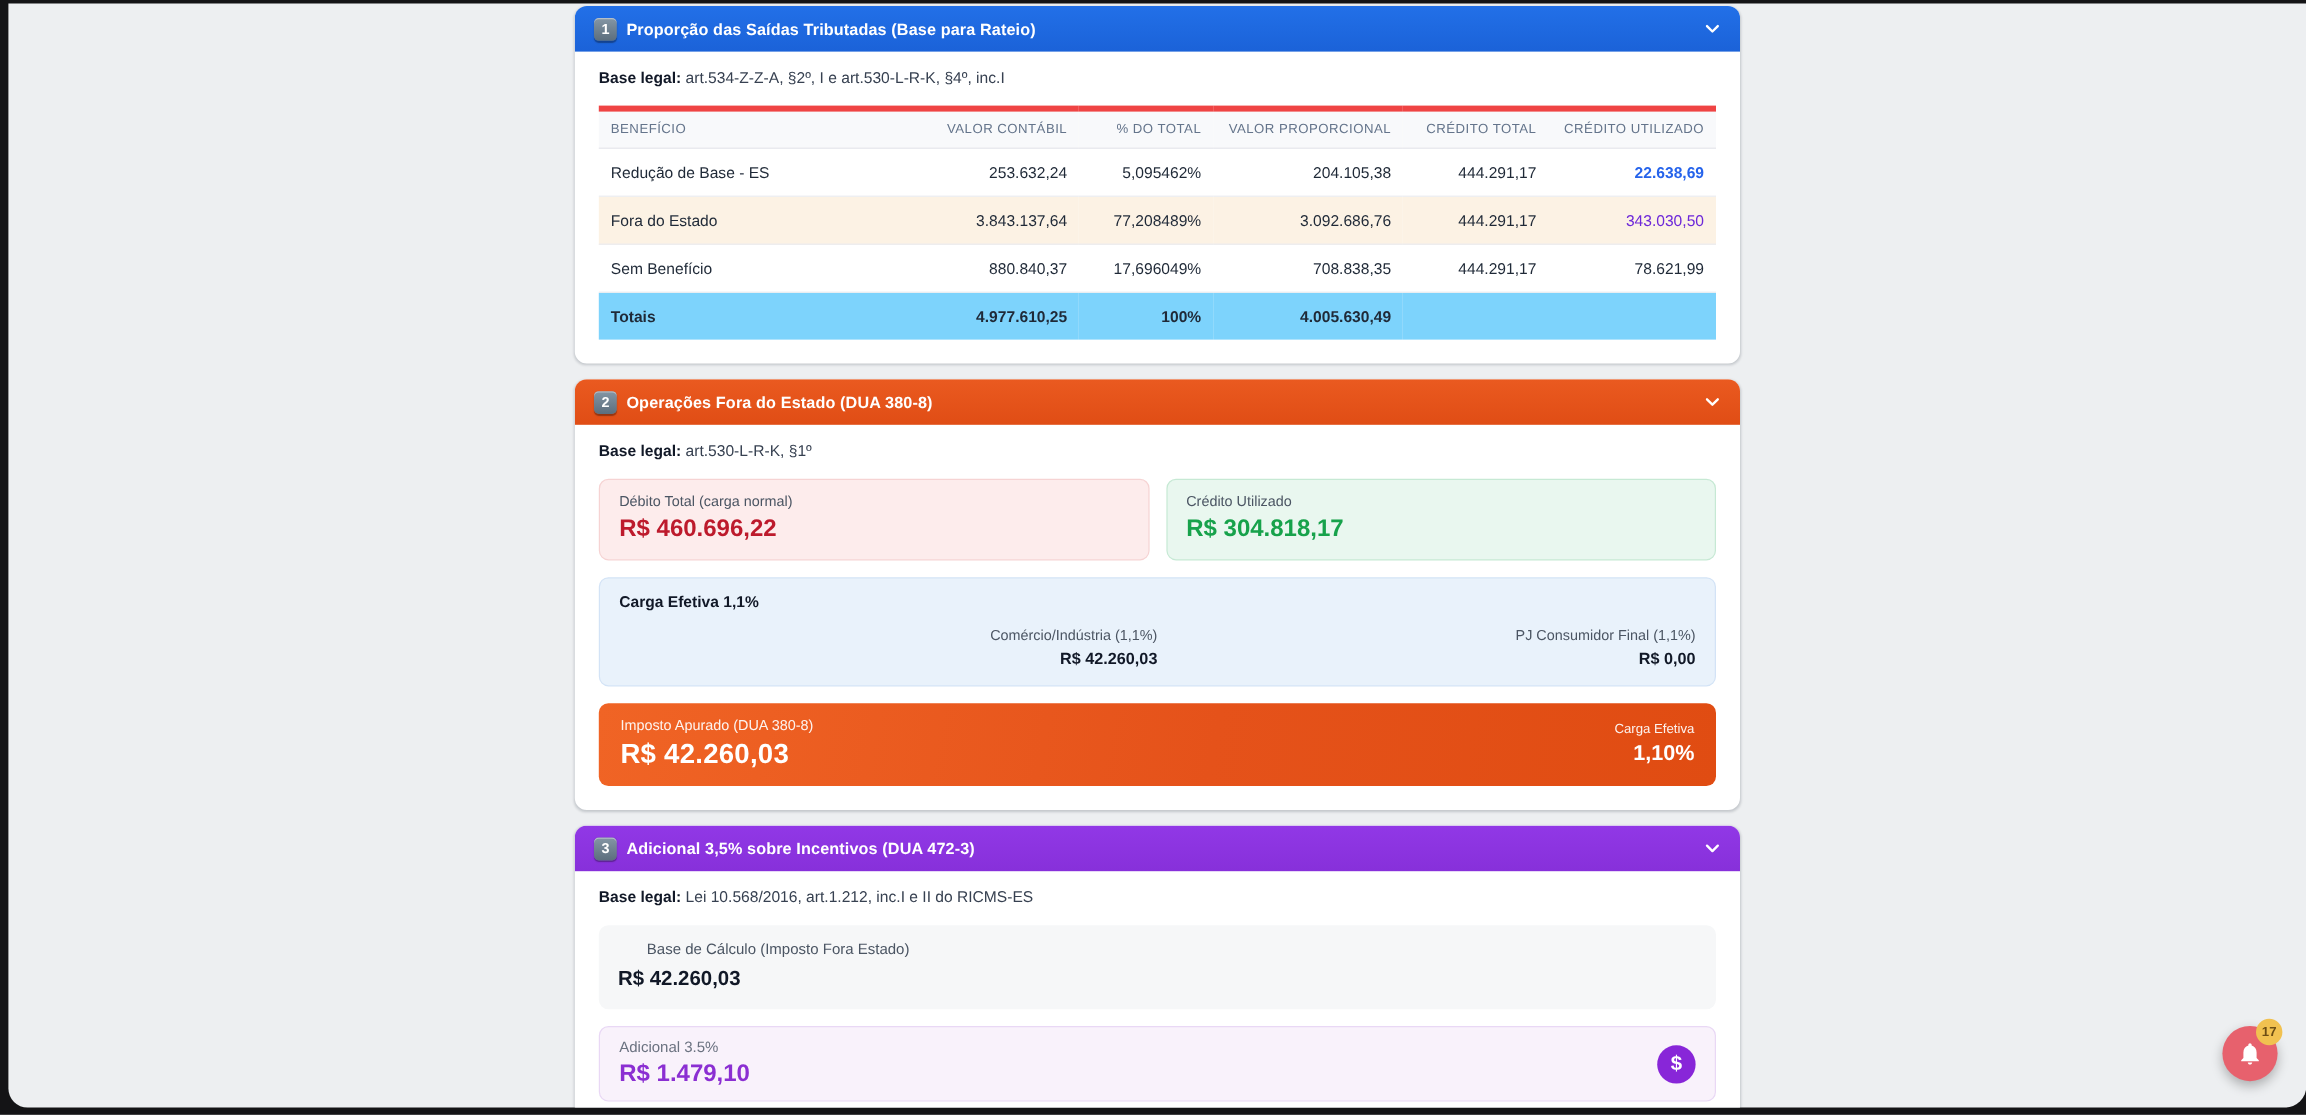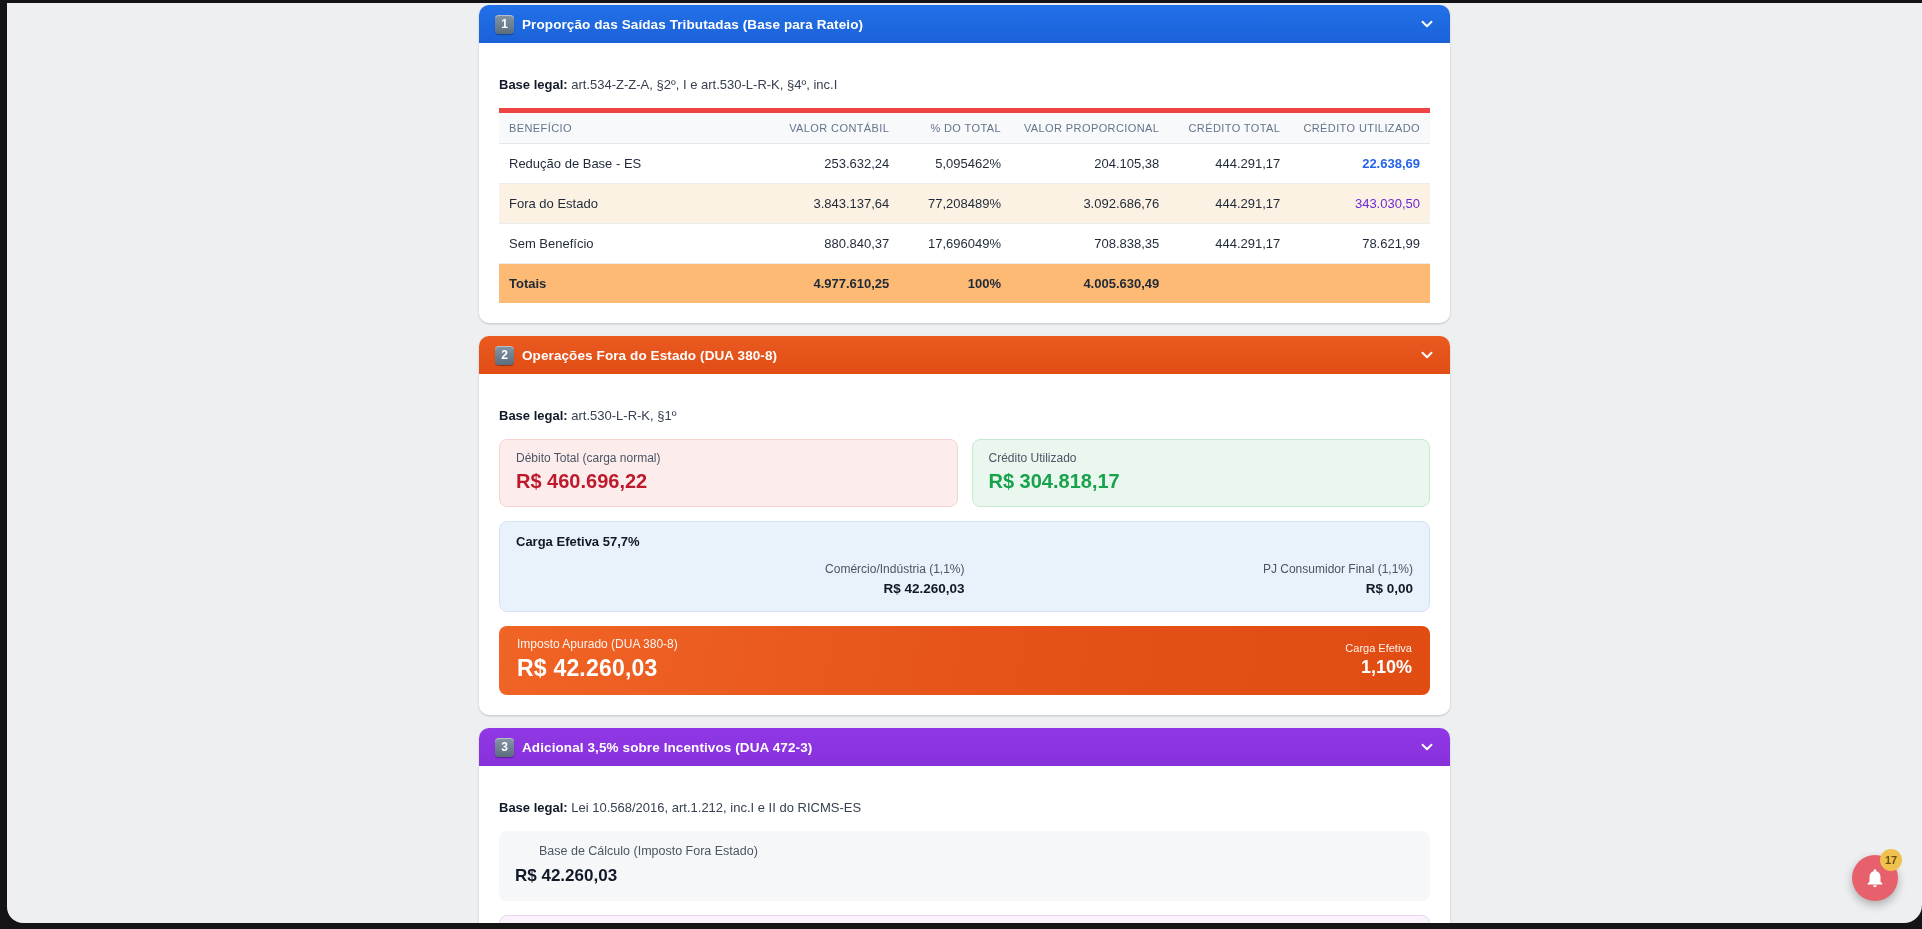--- a/index.html
+++ b/index.html
@@ -32,40 +32,40 @@
   .sec-header.purple { background:linear-gradient(180deg,#9138e6,#8730da); }
   .keycap {
     width:19px; height:19px; border-radius:4px; flex:0 0 auto;
     background:linear-gradient(180deg,#8496a5,#5c6e7d);
     box-shadow:inset 0 1px 0 rgba(255,255,255,.4), 0 1px 1px rgba(0,0,0,.35);
     color:#fff; font-size:12px; font-weight:bold;
     display:flex; align-items:center; justify-content:center;
   }
   .sec-title { font-size:13.5px; font-weight:bold; margin-left:8px; letter-spacing:.1px; }
   .chevron { margin-left:auto; width:18px; height:18px; display:flex; align-items:center; justify-content:center; }
-  .sec-body { padding:32px 20px 20px; }
+  .sec-body { padding:12px 20px 20px; }
 
   .base-legal { font-size:13px; color:#374151; margin:2px 0 16px; }
   .base-legal b { color:#111827; }
 
   
   table { width:100%; border-collapse:collapse; font-size:13px; color:#1f2937; }
   thead th {
     font-size:11px; font-weight:normal; color:#64748b; letter-spacing:.4px;
     padding:9px 10px; background:#f8f9fb;
     border-top:5px solid #ef4444; border-bottom:1px solid #e5e7eb;
     white-space:nowrap;
   }
   th.c-left { text-align:left; }
   .num { text-align:right; }
   tbody td { padding:12px 10px; border-bottom:1px solid #eaecef; }
   tr.row-hl td { background:#fcf2e4; }
   .val-blue { color:#2563eb; font-weight:bold; }
   .val-red  { color:#6d28d9; font-weight:normal; }
-  tr.totals td { background:#fdba74; font-weight:bold; border-bottom:none;margin-top:42px; }
+  tr.totals td { background:#7dd3fc; font-weight:bold; border-bottom:none;margin-top:42px; }
 
   
   .stat-row { display:flex; gap:14px; margin-bottom:14px;align-items:flex-end; }
   .stat { flex:1; border-radius:8px; padding:11px 16px 13px; border:1px solid transparent; }
   .stat.red   { background:#fdecec; border-color:#f6d3d3; }
   .stat.green { background:#e9f7ef; border-color:#c6e9d4; }
   .stat-label { font-size:12px; color:#4b5563; margin-bottom:5px; }
   .stat-value { font-size:20px; font-weight:bold; }
   .stat.red .stat-value   { color:#bd1a2c; }
   .stat.green .stat-value { color:#17a24b; }
@@ -209,21 +209,21 @@
           <div class="stat red">
             <div class="stat-label">Débito Total (carga normal)</div>
             <div class="stat-value">R$ 460.696,22</div>
           </div>
           <div class="stat green">
             <div class="stat-label">Crédito Utilizado</div>
             <div class="stat-value">R$ 304.818,17</div>
           </div>
         </div>
         <div class="carga-card">
-          <div class="carga-title">Carga Efetiva 57,7%</div>
+          <div class="carga-title">Carga Efetiva 1,1%</div>
           <div class="carga-grid">
             <div>
               <div class="carga-label">Comércio/Indústria (1,1%)</div>
               <div class="carga-value">R$ 42.260,03</div>
             </div>
             <div>
               <div class="carga-label">PJ Consumidor Final (1,1%)</div>
               <div class="carga-value">R$ 0,00</div>
             </div>
           </div>

